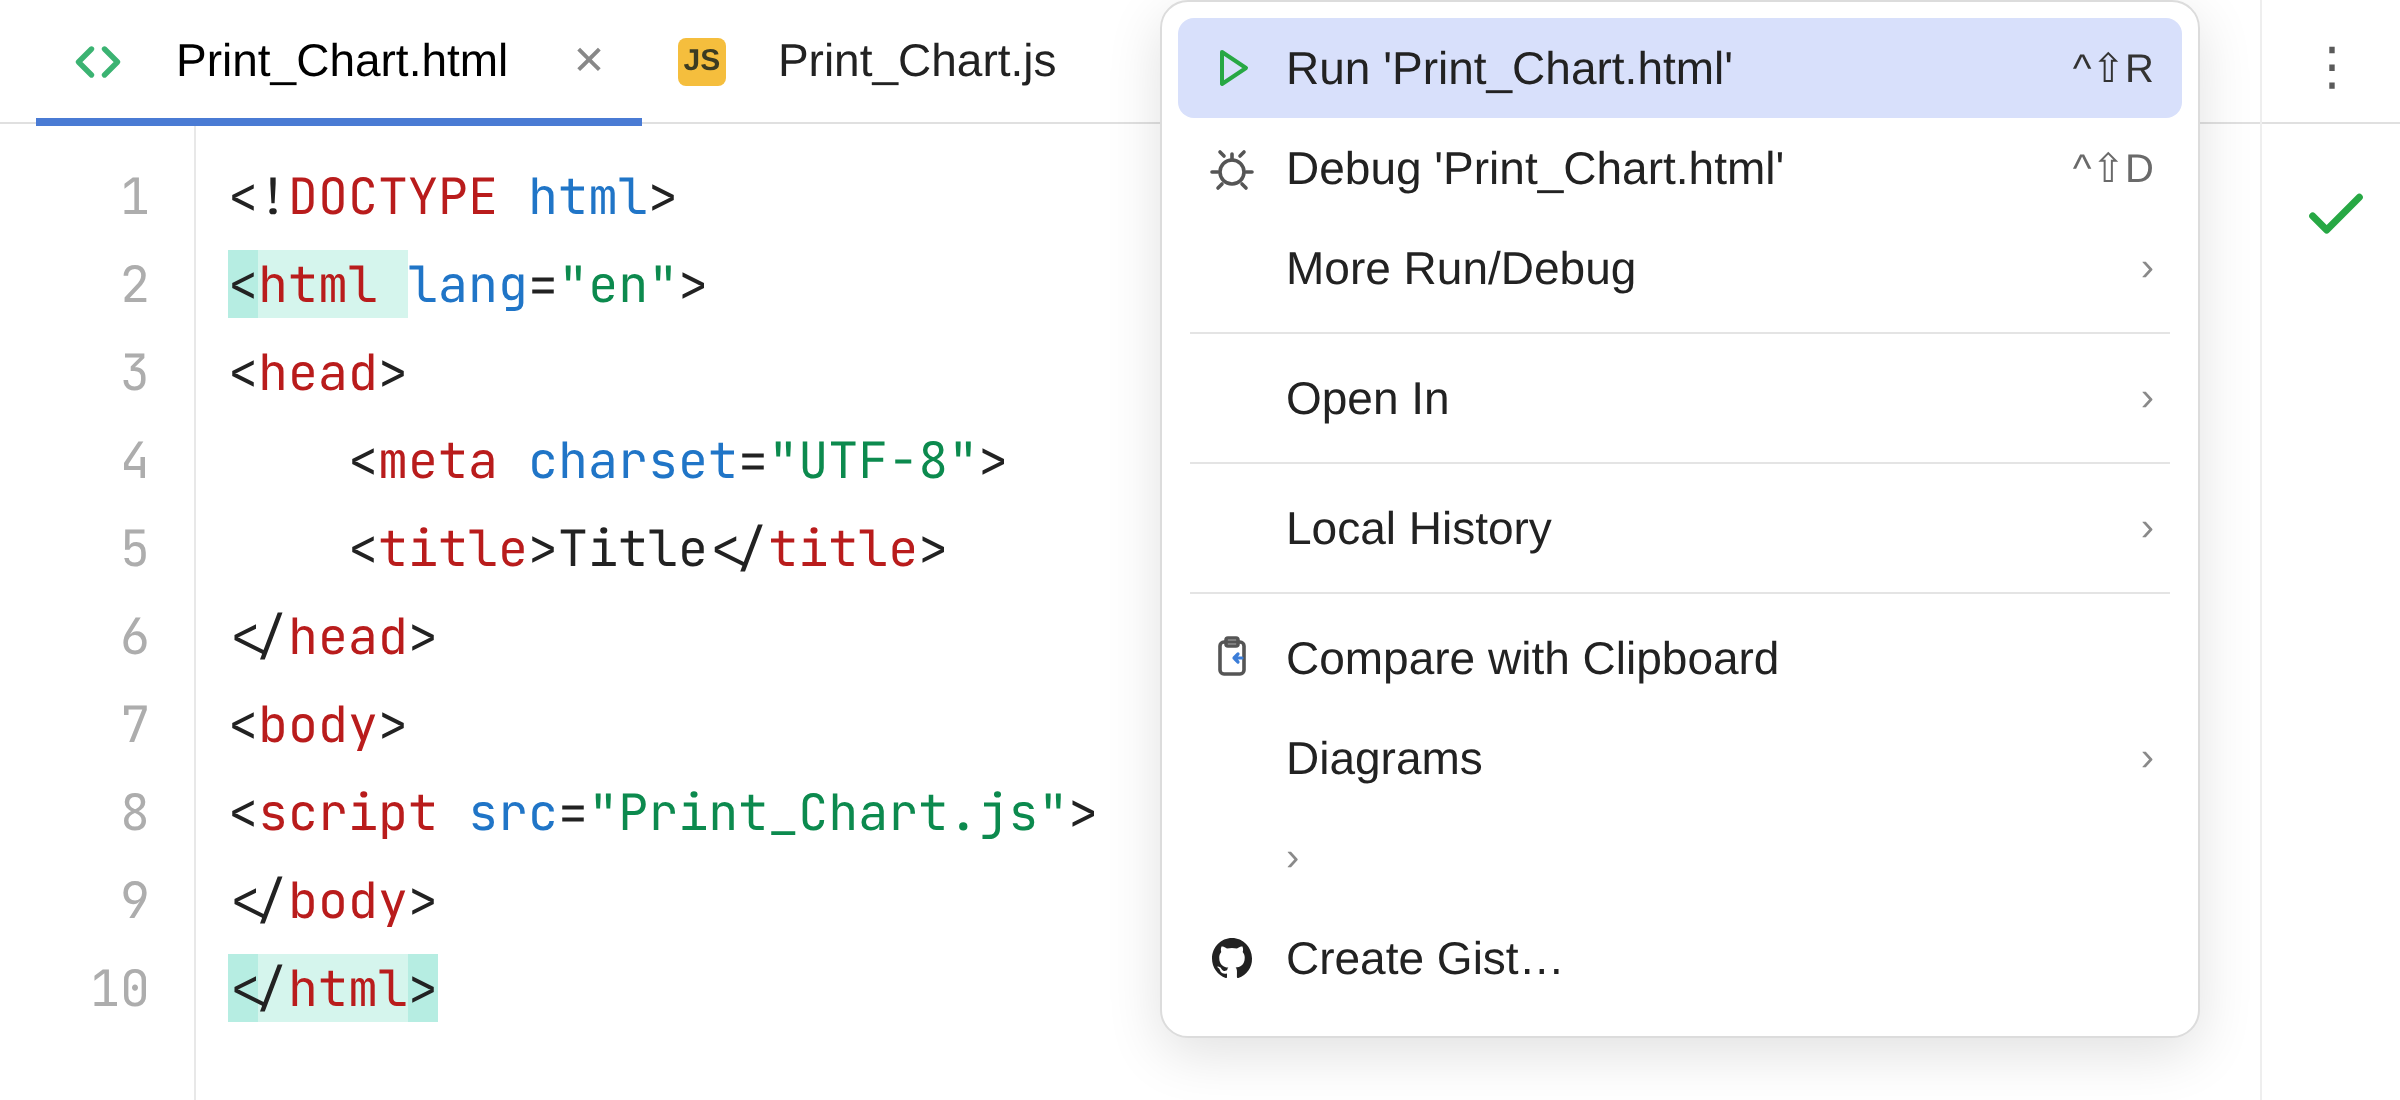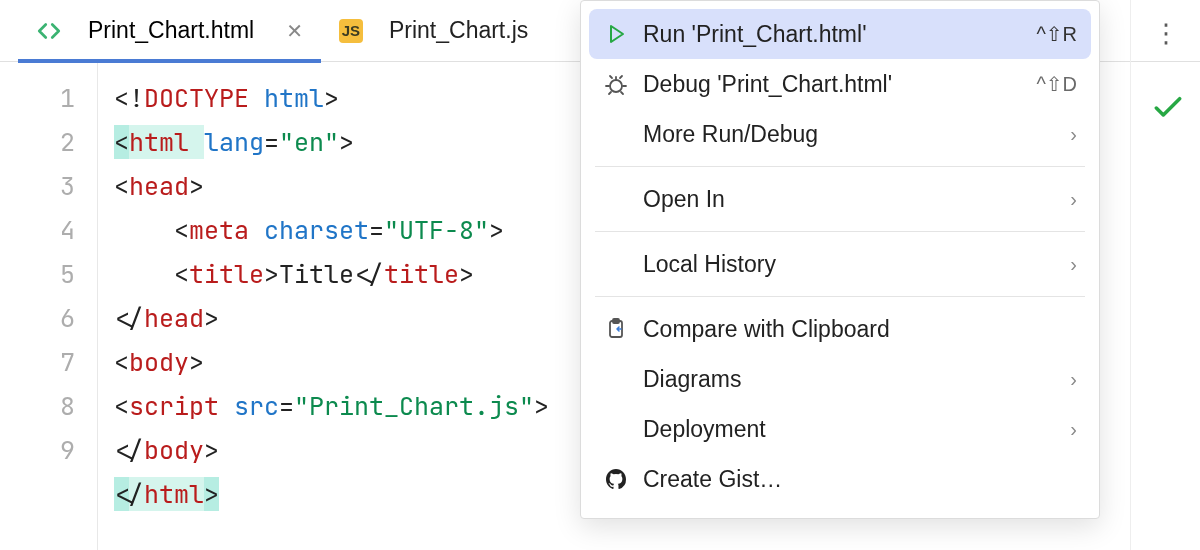--- a/index.html
+++ b/index.html
@@ -107,21 +107,21 @@
     .hl-mark-mid { background: #d5f5ed; }
     
     
     .context-menu {
       position: absolute;
       top: 0;
       left: 580px;
       width: 520px;
       background: #fff;
       border: 1px solid #dcdcdc;
-      border-radius: 4px;
+      border-radius: 14px;
       box-shadow: 0 8px 28px rgba(0,0,0,0.12);
       padding: 8px 8px 14px 8px;
       z-index: 10;
     }
     .menu-item {
       display: flex;
       align-items: center;
       height: 50px;
       padding: 0 14px;
       border-radius: 8px;
@@ -208,20 +208,21 @@
   <div class="gutter" id="gutter">
       <div class="gutter-line">1</div>
       <div class="gutter-line">2</div>
       <div class="gutter-line">3</div>
       <div class="gutter-line">4</div>
       <div class="gutter-line">5</div>
       <div class="gutter-line">6</div>
       <div class="gutter-line">7</div>
       <div class="gutter-line">8</div>
       <div class="gutter-line">9</div>
+      <div class="gutter-line">10</div>
     </div>
   <div class="code" id="code"><div class="code-line"><span class="hl-punct">&lt;!</span><span class="hl-tag">DOCTYPE </span><span class="hl-doctype-kw">html</span><span class="hl-punct">&gt;</span></div><div class="code-line"><span class="hl-punct hl-mark">&lt;</span><span class="hl-tag hl-mark-mid">html </span><span class="hl-attr">lang</span><span class="hl-punct">=</span><span class="hl-string">"en"</span><span class="hl-punct">&gt;</span></div><div class="code-line"><span class="hl-punct">&lt;</span><span class="hl-tag">head</span><span class="hl-punct">&gt;</span></div><div class="code-line"><span class="hl-punct">    &lt;</span><span class="hl-tag">meta </span><span class="hl-attr">charset</span><span class="hl-punct">=</span><span class="hl-string">"UTF-8"</span><span class="hl-punct">&gt;</span></div><div class="code-line"><span class="hl-punct">    &lt;</span><span class="hl-tag">title</span><span class="hl-punct">&gt;</span><span class="hl-text">Title</span><span class="hl-punct">&lt;/</span><span class="hl-tag">title</span><span class="hl-punct">&gt;</span></div><div class="code-line"><span class="hl-punct">&lt;/</span><span class="hl-tag">head</span><span class="hl-punct">&gt;</span></div><div class="code-line"><span class="hl-punct">&lt;</span><span class="hl-tag">body</span><span class="hl-punct">&gt;</span></div><div class="code-line"><span class="hl-punct">&lt;</span><span class="hl-tag">script </span><span class="hl-attr">src</span><span class="hl-punct">=</span><span class="hl-string">"Print_Chart.js"</span><span class="hl-punct">&gt;</span></div><div class="code-line"><span class="hl-punct">&lt;/</span><span class="hl-tag">body</span><span class="hl-punct">&gt;</span></div><div class="code-line"><span class="hl-punct hl-mark">&lt;</span><span class="hl-punct hl-mark-mid">/</span><span class="hl-tag hl-mark-mid">html</span><span class="hl-punct hl-mark">&gt;</span></div></div>
 </div>
 
 <div class="context-menu" id="menu">
     <div class="menu-item highlighted">
       <span class="menu-icon">
         <svg viewBox="0 0 24 24" fill="none">
           <path d="M7 4L19 12L7 20V4Z" stroke="#27a844" stroke-width="2" stroke-linejoin="round"></path>
         </svg>
@@ -267,21 +268,20 @@
       </span>
       <span class="menu-label">Compare with Clipboard</span>
     </div>
     <div class="menu-item">
       <span class="menu-icon-spacer"></span>
       <span class="menu-label">Diagrams</span>
       <span class="menu-chevron">›</span>
     </div>
     <div class="menu-item">
       <span class="menu-icon-spacer"></span>
-      <span class="menu-label">Deployment</span>
       <span class="menu-chevron">›</span>
     </div>
     <div class="menu-item">
       <span class="menu-icon">
         <svg viewBox="0 0 24 24">
           <path fill="#222" d="M12 2C6.48 2 2 6.58 2 12.25c0 4.53 2.87 8.37 6.84 9.73.5.1.68-.22.68-.49 0-.24-.01-.88-.01-1.73-2.78.62-3.37-1.37-3.37-1.37-.45-1.18-1.11-1.5-1.11-1.5-.91-.64.07-.62.07-.62 1 .07 1.53 1.06 1.53 1.06.89 1.57 2.34 1.12 2.91.85.09-.66.35-1.12.63-1.38-2.22-.26-4.56-1.14-4.56-5.07 0-1.12.39-2.03 1.03-2.75-.1-.26-.45-1.31.1-2.73 0 0 .84-.28 2.75 1.05a9.3 9.3 0 0 1 5 0c1.91-1.33 2.75-1.05 2.75-1.05.55 1.42.2 2.47.1 2.73.64.72 1.03 1.63 1.03 2.75 0 3.94-2.34 4.81-4.57 5.06.36.32.68.94.68 1.9 0 1.38-.01 2.49-.01 2.83 0 .27.18.6.69.49A10.03 10.03 0 0 0 22 12.25C22 6.58 17.52 2 12 2z"></path>
         </svg>
       </span>
       <span class="menu-label">Create Gist…</span>
     </div>

